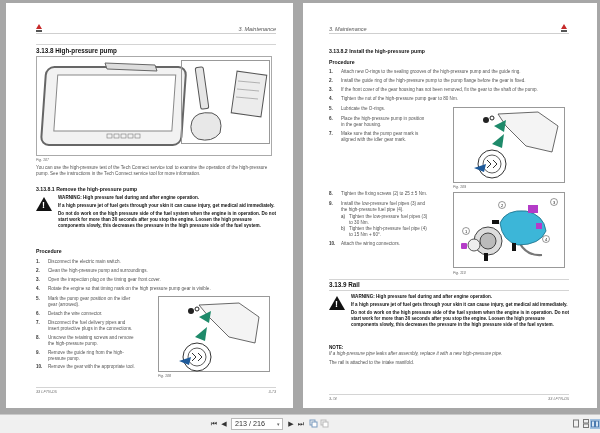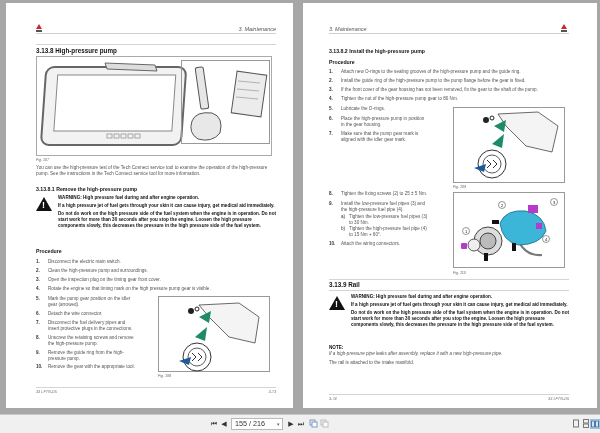--- a/index.html
+++ b/index.html
@@ -281,21 +281,21 @@
 
     <div class="ftr" style="left:26px;width:240px;top:391px;">
       <span class="l">3-74</span>
       <span class="r">33 LFTN-D5</span>
     </div>
   </div>
 
   <div class="toolbar">
     <div class="tb-btn" style="left:209px;">⏮</div>
     <div class="tb-btn" style="left:219px;">◀</div>
-    <div class="pg-input">155 / 216</div>
+    <div class="pg-input">213 / 216</div>
     <div class="pg-dd">▾</div>
     <div class="tb-btn" style="left:286px;">▶</div>
     <div class="tb-btn" style="left:296px;">⏭</div>
     <div class="tb-btn" style="left:308px;">
       <svg width="9" height="9" viewBox="0 0 9 9">
           <rect x="1" y="1" width="5" height="5" fill="none" stroke="#7a9bbf"></rect>
           <rect x="3" y="3" width="5" height="5" fill="#fff" stroke="#7a9bbf"></rect>
         </svg>
     </div>
     <div class="tb-btn" style="left:319px;">

